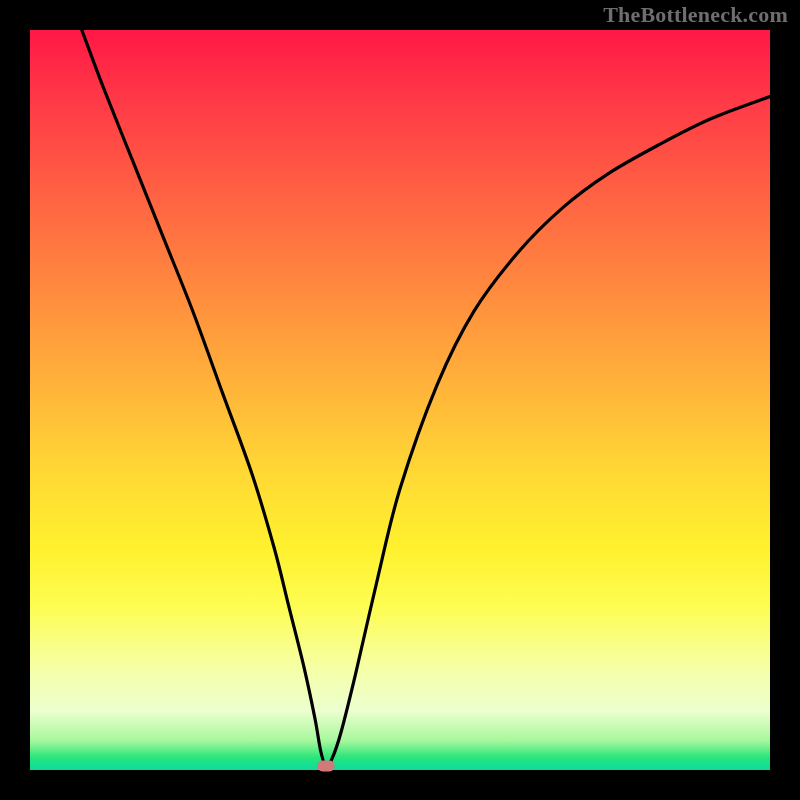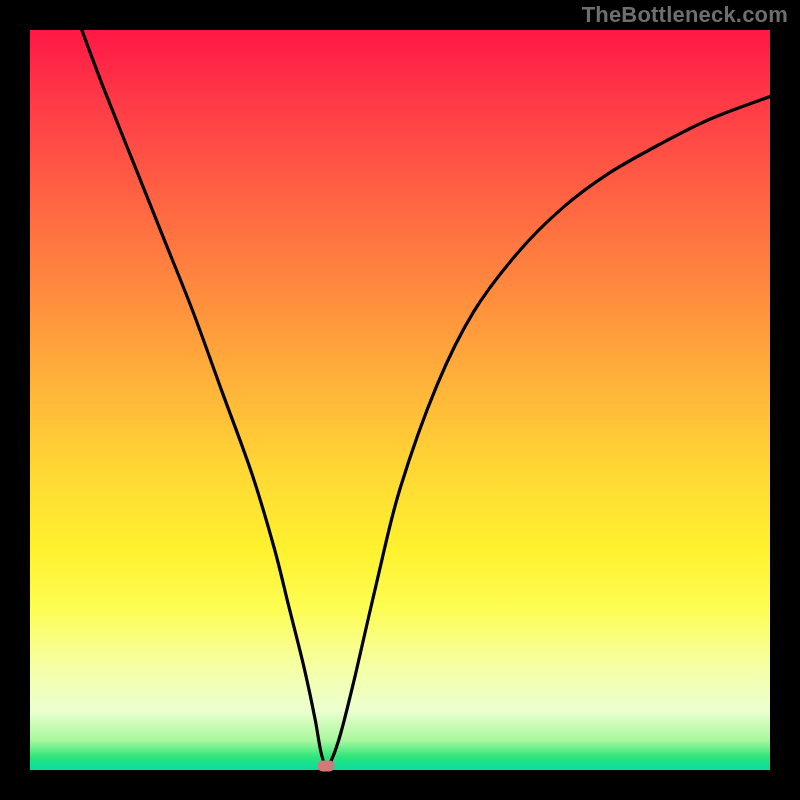--- a/index.html
+++ b/index.html
@@ -15,21 +15,21 @@
     left: 0;
     top: 0;
     width: 800px;
     height: 800px;
     background: #000;
   }
   .watermark {
     position: absolute;
     top: 2px;
     right: 12px;
-    font-family: Liberation Sans, sans-serif;
+    font-family: Liberation Serif, serif;
     font-size: 22px;
     font-weight: 600;
     color: #6e6e6e;
     letter-spacing: 0.2px;
   }
   .plot {
     position: absolute;
     left: 30px;
     top: 30px;
     width: 740px;

